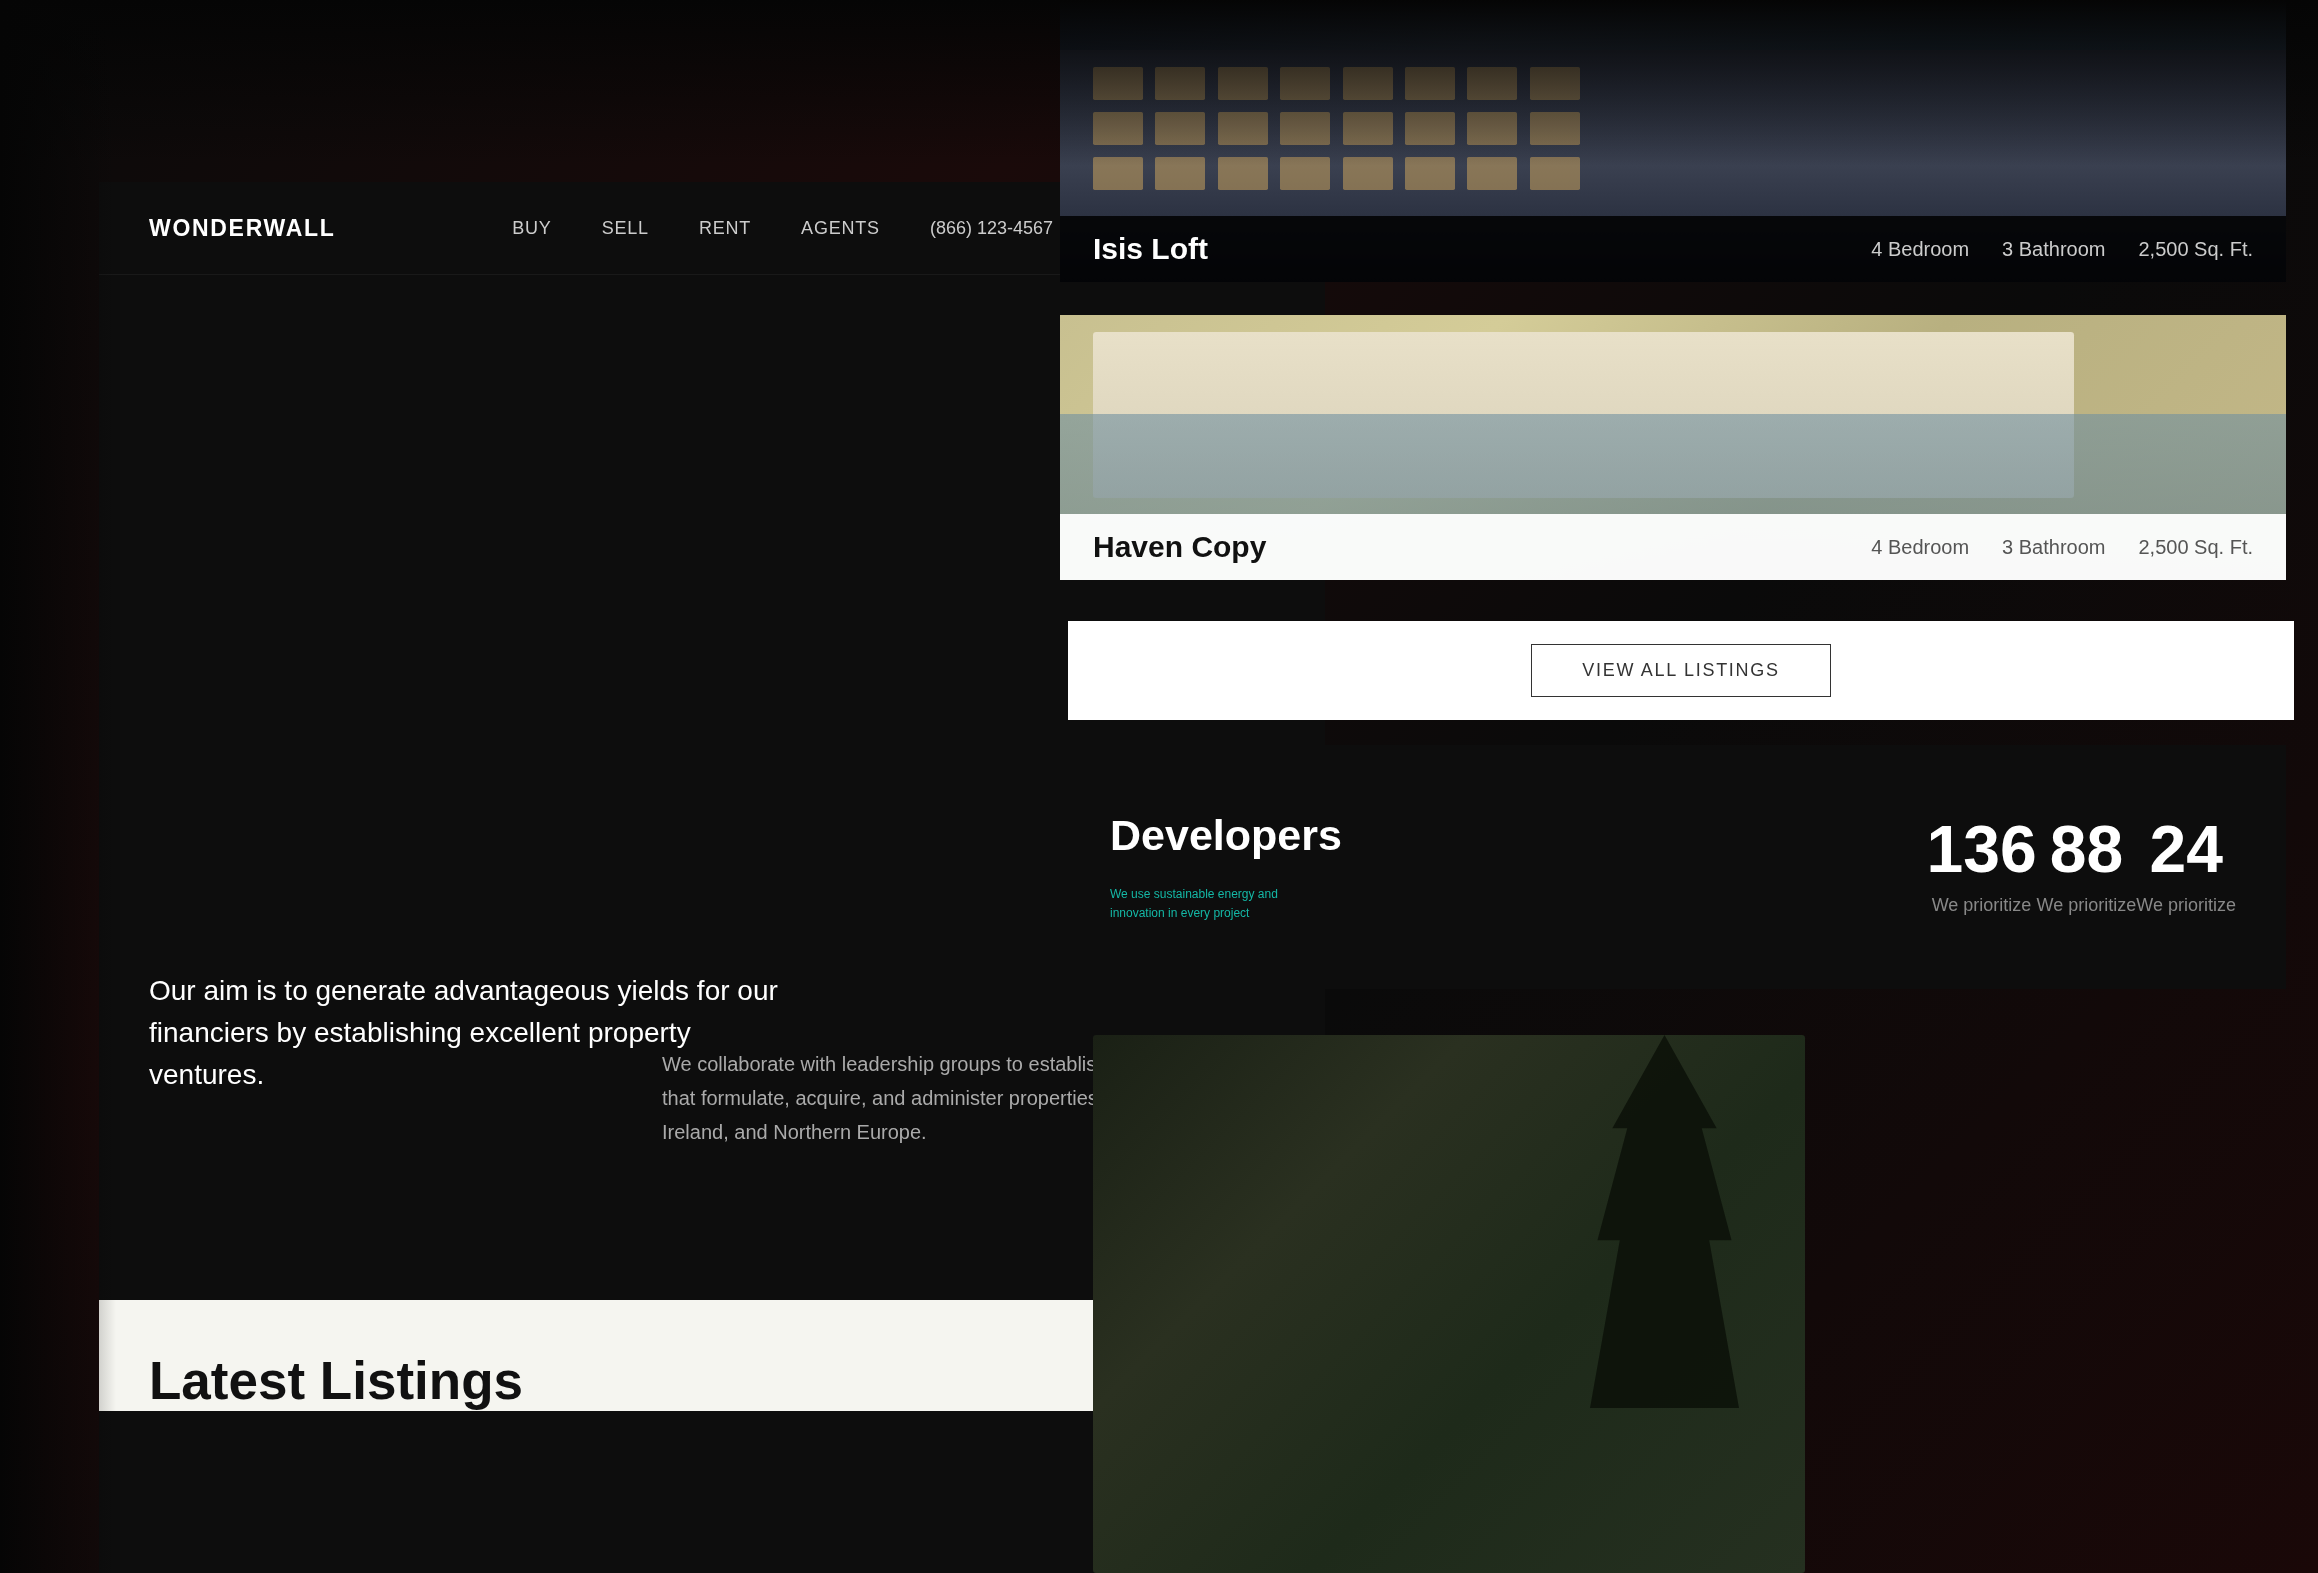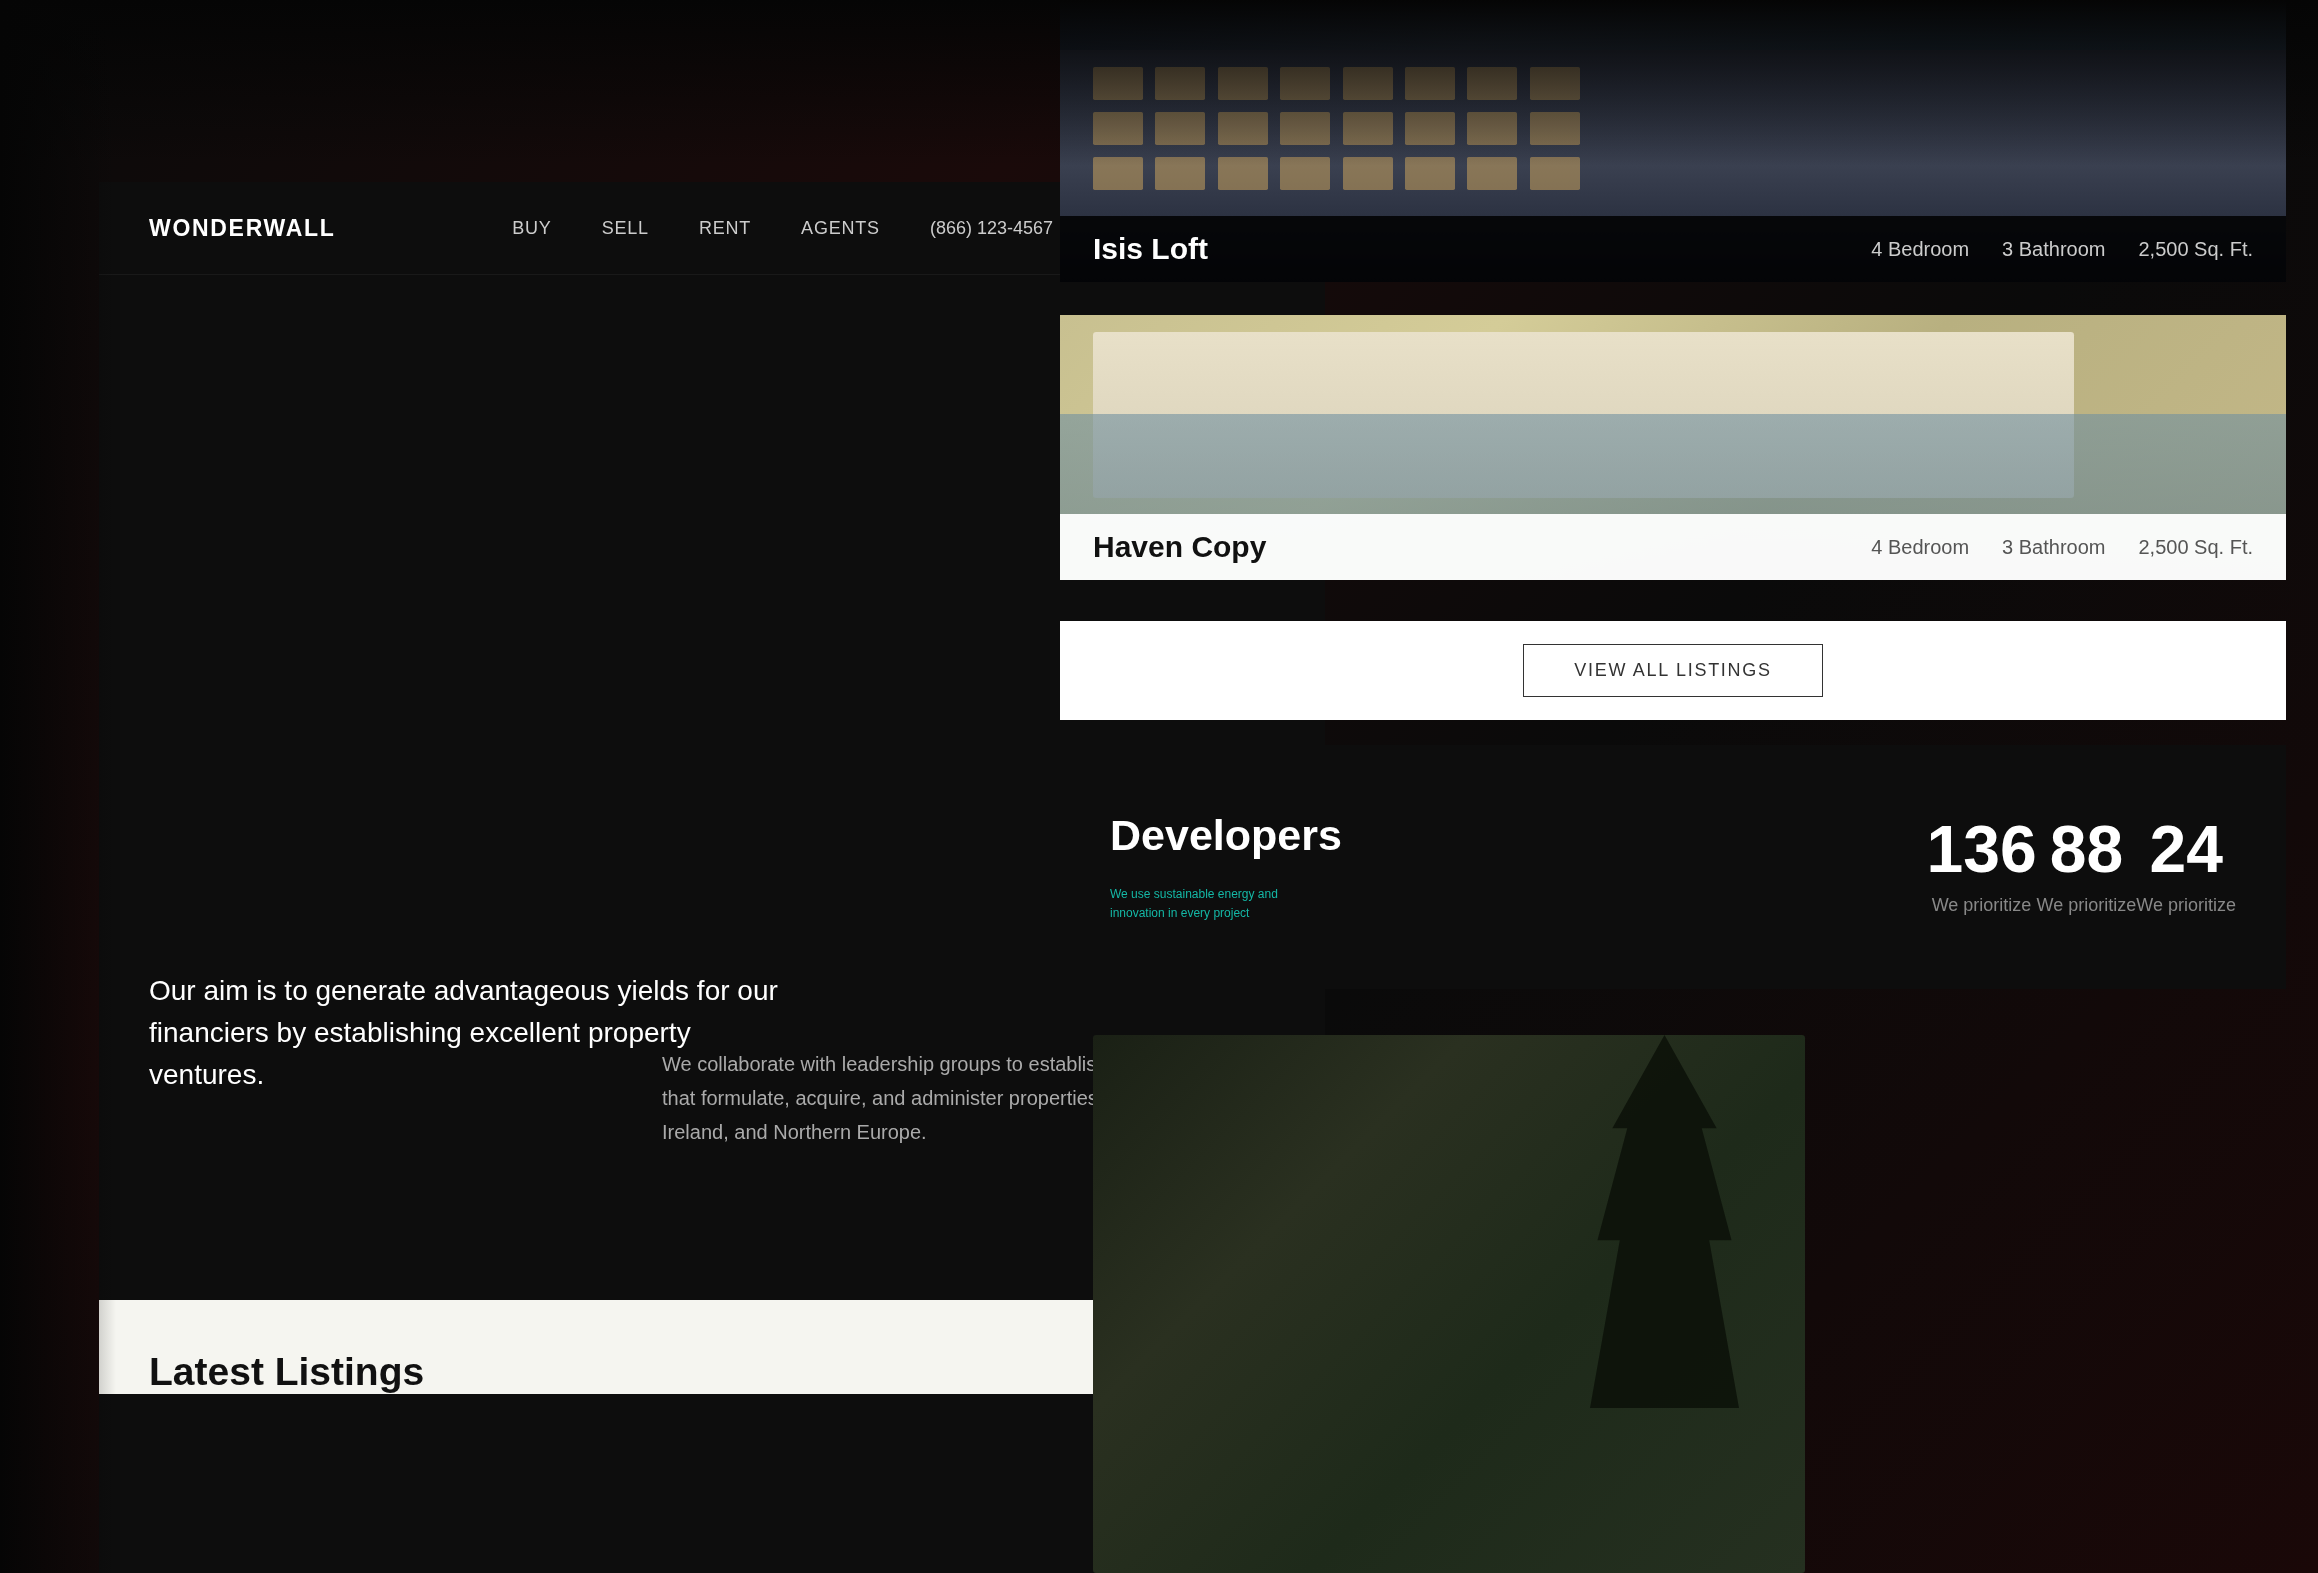--- a/index.html
+++ b/index.html
@@ -217,21 +217,21 @@
       position: absolute;
       top: 1118px;
       left: 0;
       width: 100%;
       background: #f5f5f0;
       padding: 50px 50px 0;
     }
 
     .latest-title {
       color: #111111;
-      font-size: 39px;
+      font-size: 53px;
       font-weight: 700;
     }
 
     
     .right-panel {
       position: absolute;
       top: 0;
       left: 1060px;
       width: 1226px;
       height: 1573px;
@@ -369,21 +369,21 @@
       color: #555555;
       font-size: 20px;
       display: flex;
       gap: 33px;
     }
 
     
     .view-all-section {
       position: absolute;
       top: 621px;
-      left: 0;
+      left: 8px;
       width: 100%;
       height: 99px;
       background: #ffffff;
       display: flex;
       align-items: center;
       justify-content: center;
     }
 
     .view-all-btn {
       border: 0.8px solid #333333;

